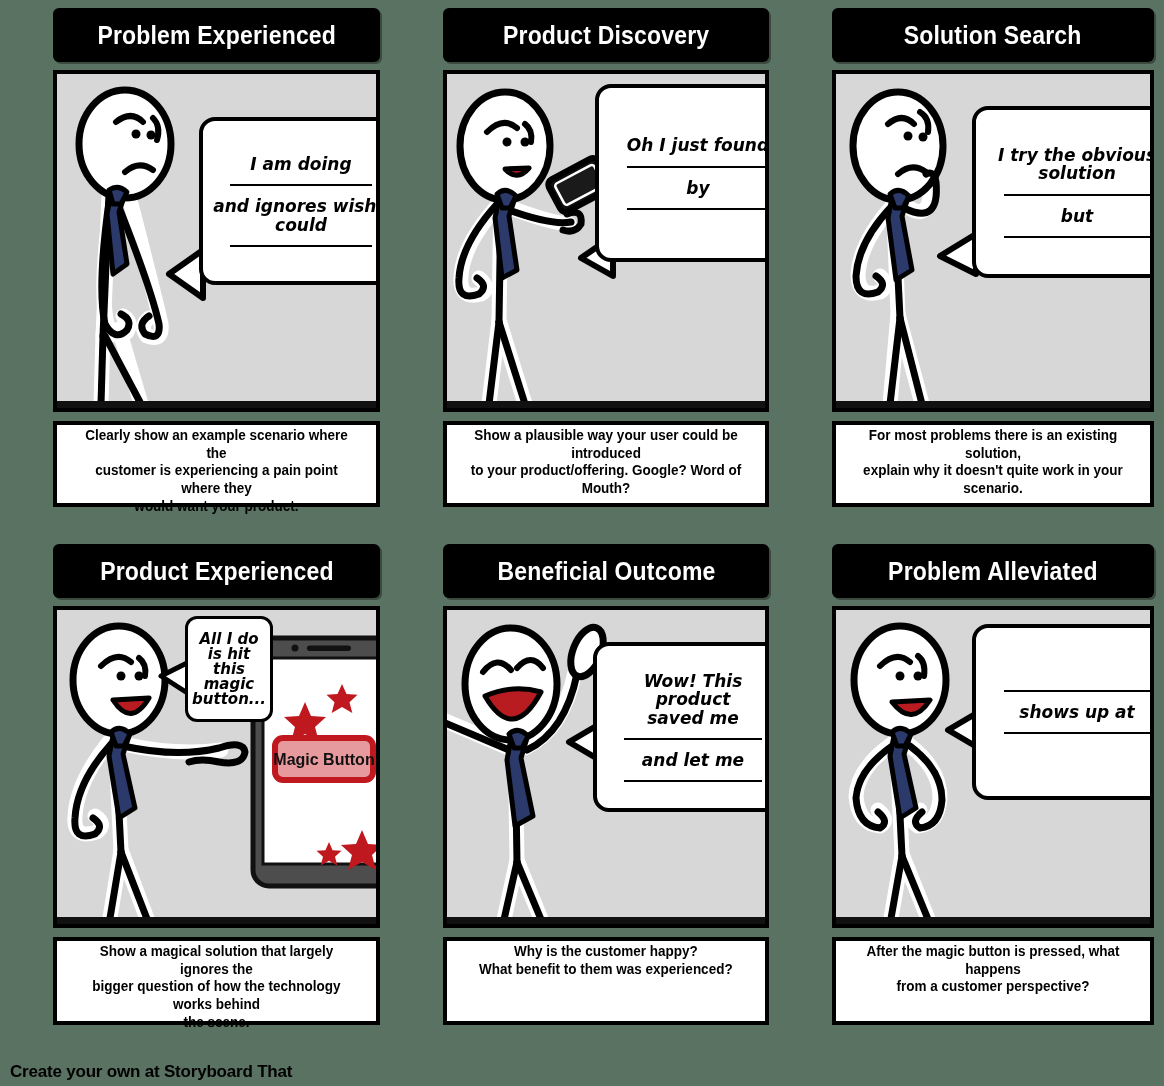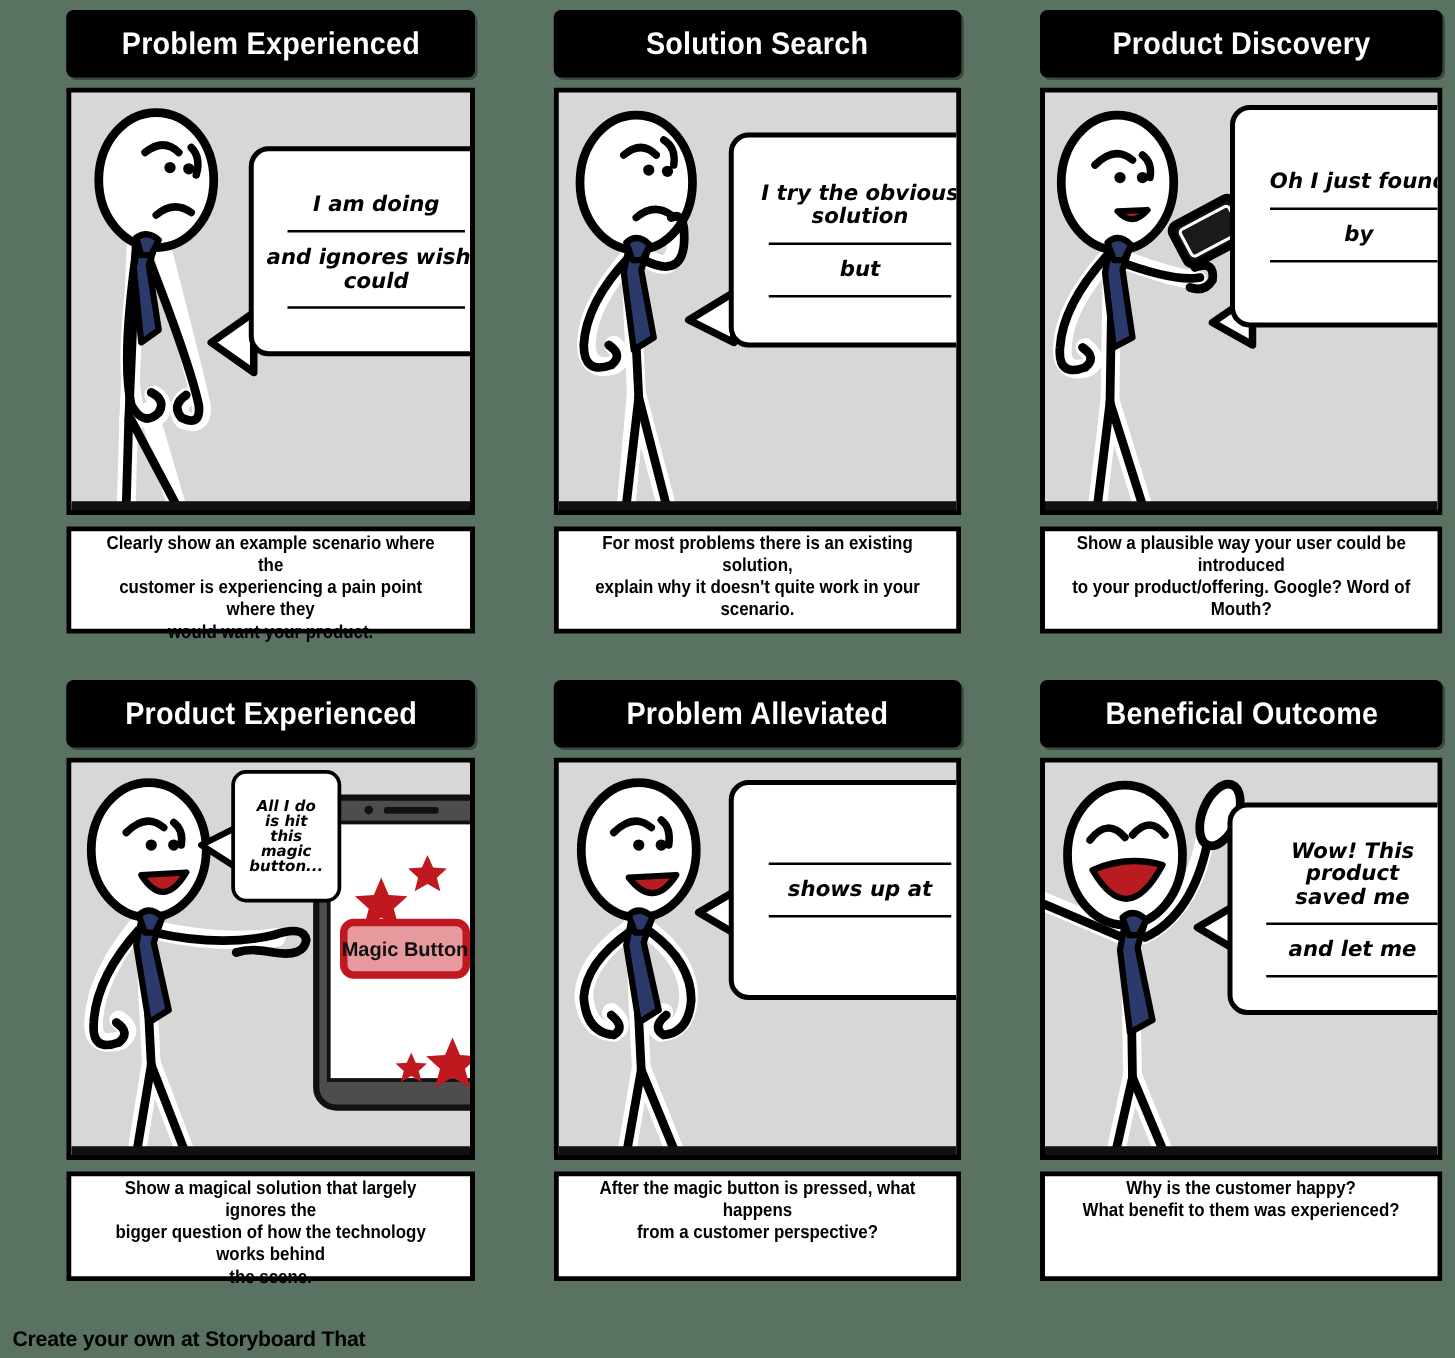--- a/index.html
+++ b/index.html
@@ -170,71 +170,20 @@
           <div class="line-txt">and ignores wish I could</div>
           <div class="sp"></div>
           <div class="blank"></div>
         </div>
         <div class="scene-floor"></div>
       </div>
       <div class="caption">
         <div class="caption-text">Clearly show an example scenario where the
 customer is experiencing a pain point where they
 would want your product.</div>
-      </div>
-    </div>
-
-    <div class="cell row1">
-      <div class="title-bar">
-        <div class="title-text">Solution Search</div>
-      </div>
-      <div class="scene">
-        <svg width="372" height="336" viewBox="0 0 372 336">
-          <g fill="none" stroke-linecap="round" stroke-linejoin="round">
-            <g stroke="#fff" stroke-width="15">
-              <path d="M56 98 L62 240 L54 330"></path>
-              <path d="M62 240 L86 330"></path>
-              <path d="M58 130 Q24 168 22 200 Q22 224 44 218 Q54 212 44 202"></path>
-              <path d="M70 132 Q96 150 94 110"></path>
-            </g>
-            <ellipse cx="62" cy="72" rx="45" ry="54" fill="#fff" stroke="#000" stroke-width="7"></ellipse>
-            <path d="M52 50 Q66 38 78 50" stroke="#000" stroke-width="6"></path>
-            <path d="M84 38 Q94 44 92 58" stroke="#000" stroke-width="6"></path>
-            <circle cx="72" cy="62" r="4.5" fill="#000" stroke="none"></circle>
-            <circle cx="87" cy="63" r="4.5" fill="#000" stroke="none"></circle>
-            <path d="M62 100 Q76 88 90 98" stroke="#000" stroke-width="6"></path>
-
-            <path d="M58 122 L64 244" stroke="#000" stroke-width="7"></path>
-            <path d="M64 244 L54 330" stroke="#000" stroke-width="7"></path>
-            <path d="M64 244 L86 330" stroke="#000" stroke-width="7"></path>
-
-            <path d="M56 132 Q22 168 20 202 Q20 226 42 218 Q52 210 40 202" stroke="#000" stroke-width="7"></path>
-
-            <path d="M68 134 Q104 152 100 108 Q98 96 90 100" stroke="#000" stroke-width="7"></path>
-
-            <path d="M56 124 L72 124 L66 142 L76 196 L60 206 L52 144 Z" fill="#2b3a6b" stroke="#000" stroke-width="5"></path>
-            <path d="M54 120 Q63 112 73 122 L67 134 L59 134 Z" fill="#2b3a6b" stroke="#000" stroke-width="5"></path>
-          </g>
-          <path d="M104 182 L140 160 L140 200 Z" fill="#fff" stroke="#000" stroke-width="6" stroke-linejoin="round"></path>
-        </svg>
-        <div class="bubble" style="left:136px; top:32px; width:210px; height:172px;">
-          <div class="line-txt" style="white-space:pre-line">I try the obvious
-solution</div>
-          <div class="sp"></div>
-          <div class="blank"></div>
-          <div class="sp"></div>
-          <div class="line-txt">but</div>
-          <div class="sp"></div>
-          <div class="blank"></div>
-        </div>
-        <div class="scene-floor"></div>
-      </div>
-      <div class="caption">
-        <div class="caption-text">For most problems there is an existing solution,
-explain why it doesn't quite work in your scenario.</div>
       </div>
     </div>
 
     <div class="cell row1">
       <div class="title-bar">
         <div class="title-text">Product Discovery</div>
       </div>
       <div class="scene">
         <svg width="368" height="336" viewBox="0 0 368 336">
           <g fill="none" stroke-linecap="round" stroke-linejoin="round">
@@ -277,20 +226,71 @@
           <div class="blank"></div>
         </div>
         <div class="scene-floor"></div>
       </div>
       <div class="caption">
         <div class="caption-text">Show a plausible way your user could be introduced
 to your product/offering. Google? Word of Mouth?</div>
       </div>
     </div>
 
+    <div class="cell row1">
+      <div class="title-bar">
+        <div class="title-text">Solution Search</div>
+      </div>
+      <div class="scene">
+        <svg width="372" height="336" viewBox="0 0 372 336">
+          <g fill="none" stroke-linecap="round" stroke-linejoin="round">
+            <g stroke="#fff" stroke-width="15">
+              <path d="M56 98 L62 240 L54 330"></path>
+              <path d="M62 240 L86 330"></path>
+              <path d="M58 130 Q24 168 22 200 Q22 224 44 218 Q54 212 44 202"></path>
+              <path d="M70 132 Q96 150 94 110"></path>
+            </g>
+            <ellipse cx="62" cy="72" rx="45" ry="54" fill="#fff" stroke="#000" stroke-width="7"></ellipse>
+            <path d="M52 50 Q66 38 78 50" stroke="#000" stroke-width="6"></path>
+            <path d="M84 38 Q94 44 92 58" stroke="#000" stroke-width="6"></path>
+            <circle cx="72" cy="62" r="4.5" fill="#000" stroke="none"></circle>
+            <circle cx="87" cy="63" r="4.5" fill="#000" stroke="none"></circle>
+            <path d="M62 100 Q76 88 90 98" stroke="#000" stroke-width="6"></path>
+
+            <path d="M58 122 L64 244" stroke="#000" stroke-width="7"></path>
+            <path d="M64 244 L54 330" stroke="#000" stroke-width="7"></path>
+            <path d="M64 244 L86 330" stroke="#000" stroke-width="7"></path>
+
+            <path d="M56 132 Q22 168 20 202 Q20 226 42 218 Q52 210 40 202" stroke="#000" stroke-width="7"></path>
+
+            <path d="M68 134 Q104 152 100 108 Q98 96 90 100" stroke="#000" stroke-width="7"></path>
+
+            <path d="M56 124 L72 124 L66 142 L76 196 L60 206 L52 144 Z" fill="#2b3a6b" stroke="#000" stroke-width="5"></path>
+            <path d="M54 120 Q63 112 73 122 L67 134 L59 134 Z" fill="#2b3a6b" stroke="#000" stroke-width="5"></path>
+          </g>
+          <path d="M104 182 L140 160 L140 200 Z" fill="#fff" stroke="#000" stroke-width="6" stroke-linejoin="round"></path>
+        </svg>
+        <div class="bubble" style="left:136px; top:32px; width:210px; height:172px;">
+          <div class="line-txt" style="white-space:pre-line">I try the obvious
+solution</div>
+          <div class="sp"></div>
+          <div class="blank"></div>
+          <div class="sp"></div>
+          <div class="line-txt">but</div>
+          <div class="sp"></div>
+          <div class="blank"></div>
+        </div>
+        <div class="scene-floor"></div>
+      </div>
+      <div class="caption">
+        <div class="caption-text">For most problems there is an existing solution,
+explain why it doesn't quite work in your scenario.</div>
+      </div>
+    </div>
+
     <div class="cell row2">
       <div class="title-bar">
         <div class="title-text">Product Experienced</div>
       </div>
       <div class="scene" style="height:322px">
         <svg width="374" height="316" viewBox="0 0 374 316">
           <g fill="none" stroke-linecap="round" stroke-linejoin="round">
             <g stroke="#fff" stroke-width="15">
               <path d="M58 122 L64 240 L52 314"></path>
               <path d="M64 240 L92 314"></path>
@@ -326,32 +326,82 @@
               <path d="M285 74 l4.5 10 11 .8 -8 7.4 2.8 10.8 -10.3 -5.9 -10.3 5.9 2.8 -10.8 -8 -7.4 11 -.8 z"></path>
               <path d="M305 220 l6 14 15 1 -11 10 4 15 -14 -8 -14 8 4 -15 -11 -10 15 -1 z"></path>
               <path d="M272 232 l3.6 8.2 8.9 .6 -6.5 6 2.3 8.7 -8.3 -4.8 -8.3 4.8 2.3 -8.7 -6.5 -6 8.9 -.6 z"></path>
             </g>
 
             <rect x="218" y="128" width="98" height="42" rx="8" fill="#e79a9d" stroke="#c0181f" stroke-width="6"></rect>
             <text x="267" y="155" text-anchor="middle" font-family="Liberation Sans, sans-serif" font-weight="bold" font-size="16" fill="#111">Magic Button</text>
           </g>
         </svg>
         <div class="bubble" style="left:128px; top:6px; width:88px; height:106px; border-radius:12px; border-width:3px;">
-          <div class="line-txt" style="white-space:pre-line; font-size:12px; line-height:1.0; padding:0 3px;">All I do
+          <div class="line-txt" style="white-space:pre-line; font-size:15px; line-height:1.0; padding:0 3px;">All I do
 is hit
 this
 magic
 button...</div>
         </div>
         <div class="scene-floor"></div>
       </div>
       <div class="caption">
         <div class="caption-text">Show a magical solution that largely ignores the
 bigger question of how the technology works behind
 the scene.</div>
+      </div>
+    </div>
+
+    <div class="cell row2">
+      <div class="title-bar">
+        <div class="title-text">Beneficial Outcome</div>
+      </div>
+      <div class="scene" style="height:322px">
+        <svg width="368" height="316" viewBox="0 0 368 316">
+          <g fill="none" stroke-linecap="round" stroke-linejoin="round">
+            <g stroke="#fff" stroke-width="15">
+              <path d="M68 124 L70 250 L56 314"></path>
+              <path d="M70 250 L96 314"></path>
+              <path d="M62 138 L-4 110"></path>
+              <path d="M78 138 Q116 120 128 62"></path>
+            </g>
+
+            <path d="M62 140 L-4 112" stroke="#000" stroke-width="7"></path>
+
+            <path d="M80 140 Q118 122 130 64" stroke="#000" stroke-width="7"></path>
+            <ellipse cx="140" cy="42" rx="14" ry="26" transform="rotate(22 140 42)" fill="#fff" stroke="#000" stroke-width="7"></ellipse>
+            <ellipse cx="64" cy="74" rx="46" ry="56" fill="#fff" stroke="#000" stroke-width="7"></ellipse>
+
+            <path d="M36 62 Q50 44 64 60" stroke="#000" stroke-width="6"></path>
+            <path d="M70 58 Q84 42 96 58" stroke="#000" stroke-width="6"></path>
+
+            <path d="M38 86 Q66 134 94 82 Q66 74 38 86 Z" fill="#b81b20" stroke="#000" stroke-width="5"></path>
+            <path d="M68 126 L70 252" stroke="#000" stroke-width="7"></path>
+            <path d="M70 252 L56 314" stroke="#000" stroke-width="7"></path>
+            <path d="M70 252 L96 314" stroke="#000" stroke-width="7"></path>
+            <path d="M64 128 L80 128 L74 148 L86 206 L68 216 L60 150 Z" fill="#2b3a6b" stroke="#000" stroke-width="5"></path>
+            <path d="M62 124 Q71 116 81 126 L75 138 L67 138 Z" fill="#2b3a6b" stroke="#000" stroke-width="5"></path>
+          </g>
+          <path d="M122 132 L156 112 L156 152 Z" fill="#fff" stroke="#000" stroke-width="6" stroke-linejoin="round"></path>
+        </svg>
+        <div class="bubble" style="left:146px; top:32px; width:200px; height:170px;">
+          <div class="line-txt" style="white-space:pre-line">Wow! This product
+saved me</div>
+          <div class="sp"></div>
+          <div class="blank"></div>
+          <div class="sp"></div>
+          <div class="line-txt">and let me</div>
+          <div class="sp"></div>
+          <div class="blank"></div>
+        </div>
+        <div class="scene-floor"></div>
+      </div>
+      <div class="caption">
+        <div class="caption-text">Why is the customer happy?
+What benefit to them was experienced?</div>
       </div>
     </div>
 
     <div class="cell row2">
       <div class="title-bar">
         <div class="title-text">Problem Alleviated</div>
       </div>
       <div class="scene" style="height:322px">
         <svg width="372" height="316" viewBox="0 0 372 316">
           <g fill="none" stroke-linecap="round" stroke-linejoin="round">
@@ -385,66 +435,16 @@
           <div class="blank"></div>
         </div>
         <div class="scene-floor"></div>
       </div>
       <div class="caption">
         <div class="caption-text">After the magic button is pressed, what happens
 from a customer perspective?</div>
       </div>
     </div>
 
-    <div class="cell row2">
-      <div class="title-bar">
-        <div class="title-text">Beneficial Outcome</div>
-      </div>
-      <div class="scene" style="height:322px">
-        <svg width="368" height="316" viewBox="0 0 368 316">
-          <g fill="none" stroke-linecap="round" stroke-linejoin="round">
-            <g stroke="#fff" stroke-width="15">
-              <path d="M68 124 L70 250 L56 314"></path>
-              <path d="M70 250 L96 314"></path>
-              <path d="M62 138 L-4 110"></path>
-              <path d="M78 138 Q116 120 128 62"></path>
-            </g>
-
-            <path d="M62 140 L-4 112" stroke="#000" stroke-width="7"></path>
-
-            <path d="M80 140 Q118 122 130 64" stroke="#000" stroke-width="7"></path>
-            <ellipse cx="140" cy="42" rx="14" ry="26" transform="rotate(22 140 42)" fill="#fff" stroke="#000" stroke-width="7"></ellipse>
-            <ellipse cx="64" cy="74" rx="46" ry="56" fill="#fff" stroke="#000" stroke-width="7"></ellipse>
-
-            <path d="M36 62 Q50 44 64 60" stroke="#000" stroke-width="6"></path>
-            <path d="M70 58 Q84 42 96 58" stroke="#000" stroke-width="6"></path>
-
-            <path d="M38 86 Q66 134 94 82 Q66 74 38 86 Z" fill="#b81b20" stroke="#000" stroke-width="5"></path>
-            <path d="M68 126 L70 252" stroke="#000" stroke-width="7"></path>
-            <path d="M70 252 L56 314" stroke="#000" stroke-width="7"></path>
-            <path d="M70 252 L96 314" stroke="#000" stroke-width="7"></path>
-            <path d="M64 128 L80 128 L74 148 L86 206 L68 216 L60 150 Z" fill="#2b3a6b" stroke="#000" stroke-width="5"></path>
-            <path d="M62 124 Q71 116 81 126 L75 138 L67 138 Z" fill="#2b3a6b" stroke="#000" stroke-width="5"></path>
-          </g>
-          <path d="M122 132 L156 112 L156 152 Z" fill="#fff" stroke="#000" stroke-width="6" stroke-linejoin="round"></path>
-        </svg>
-        <div class="bubble" style="left:146px; top:32px; width:200px; height:170px;">
-          <div class="line-txt" style="white-space:pre-line">Wow! This product
-saved me</div>
-          <div class="sp"></div>
-          <div class="blank"></div>
-          <div class="sp"></div>
-          <div class="line-txt">and let me</div>
-          <div class="sp"></div>
-          <div class="blank"></div>
-        </div>
-        <div class="scene-floor"></div>
-      </div>
-      <div class="caption">
-        <div class="caption-text">Why is the customer happy?
-What benefit to them was experienced?</div>
-      </div>
-    </div>
-
   </div>
 
   <div class="footer">Create your own at Storyboard That</div>
 </div>
 
 </body></html>

